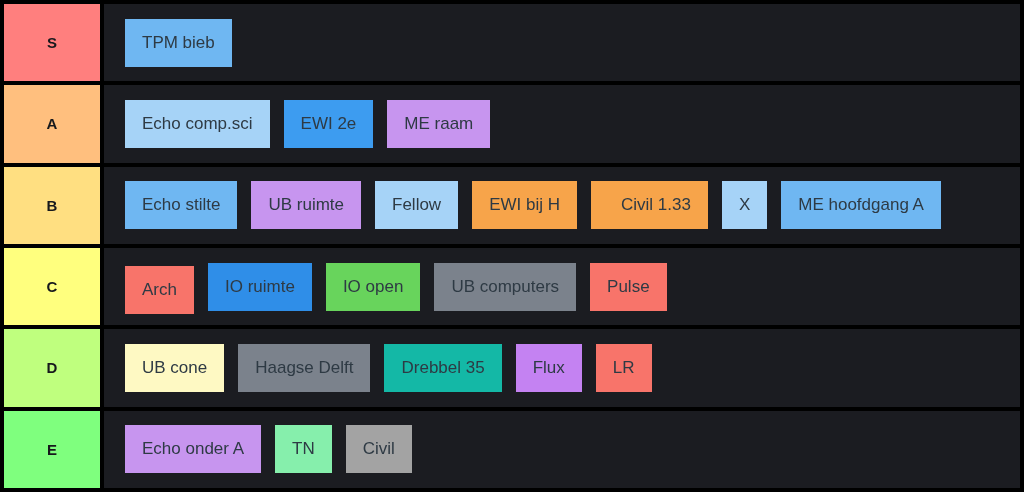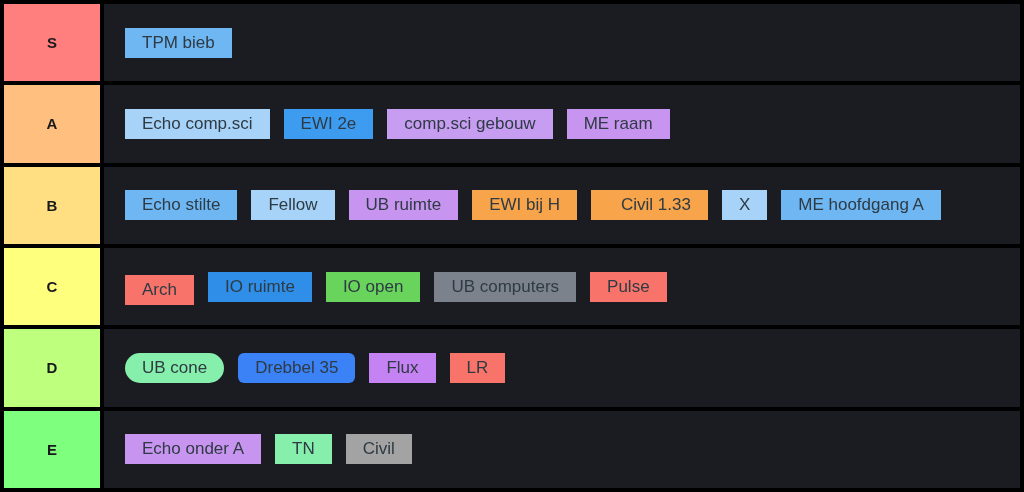--- a/index.html
+++ b/index.html
@@ -43,21 +43,21 @@
   .tier-content {
     flex: 1;
     background: var(--row-bg, #1b1c21);
     display: flex;
     align-items: center;
     gap: 14px;
     padding-left: 21px;
     min-width: 0;
   }
   .tile {
-    height: 30px;
+    height: 48px;
     display: flex;
     align-items: center;
     padding: 0 17px;
     font-size: 17px;
     color: var(--tile-text, #2e3a44);
     white-space: nowrap;
     cursor: grab;
   }
 </style>
 </head>
@@ -71,34 +71,33 @@
 </div>
   </div>
 
   <div class="row">
     <div class="tier-label" style="background: rgb(255, 191, 126);">A</div>
     <div class="tier-content">
   <div class="tile" style="background: rgb(166, 211, 247);">Echo comp.sci</div>
 
   <div class="tile" style="background: rgb(61, 156, 240);">EWI 2e</div>
 
-  <div class="tile" style="background: rgb(199, 157, 242);">comp.sci gebouw</div>
 
   <div class="tile" style="background: rgb(199, 149, 239);">ME raam</div>
 </div>
   </div>
 
   <div class="row">
     <div class="tier-label" style="background: rgb(255, 223, 129);">B</div>
     <div class="tier-content">
   <div class="tile" style="background: rgb(111, 183, 242);">Echo stilte</div>
 
+  <div class="tile" style="background: rgb(199, 149, 239);">UB ruimte</div>
+
   <div class="tile" style="background: rgb(166, 211, 247);">Fellow</div>
-
-  <div class="tile" style="background: rgb(199, 149, 239);">UB ruimte</div>
 
   <div class="tile" style="background: rgb(247, 164, 74);">EWI bij H</div>
 
   <div class="tile" style="background: rgb(247, 164, 74); padding-left: 30px;">Civil 1.33</div>
 
   <div class="tile" style="background: rgb(166, 211, 247);">X</div>
 
   <div class="tile" style="background: rgb(111, 183, 242);">ME hoofdgang A</div>
 </div>
   </div>
@@ -115,24 +114,25 @@
 
   <div class="tile" style="background: rgb(123, 130, 140);">UB computers</div>
 
   <div class="tile" style="background: rgb(248, 116, 106);">Pulse</div>
 </div>
   </div>
 
   <div class="row">
     <div class="tier-label" style="background: rgb(191, 255, 126);">D</div>
     <div class="tier-content">
-  <div class="tile" style="background: #86efac; border-radius: 19px;">UB cone</div>
+  <div class="tile" style="background: #fef9c3;">UB cone</div>
 
+  <div class="tile" style="background: rgb(123, 130, 140);">Haagse Delft</div>
 
-  <div class="tile" style="background: #3b82f6; border-radius: 6px;">Drebbel 35</div>
+  <div class="tile" style="background: #14b8a6;">Drebbel 35</div>
 
   <div class="tile" style="background: rgb(196, 130, 242);">Flux</div>
 
   <div class="tile" style="background: rgb(248, 116, 106);">LR</div>
 </div>
   </div>
 
   <div class="row">
     <div class="tier-label" style="background: rgb(127, 255, 126);">E</div>
     <div class="tier-content">

